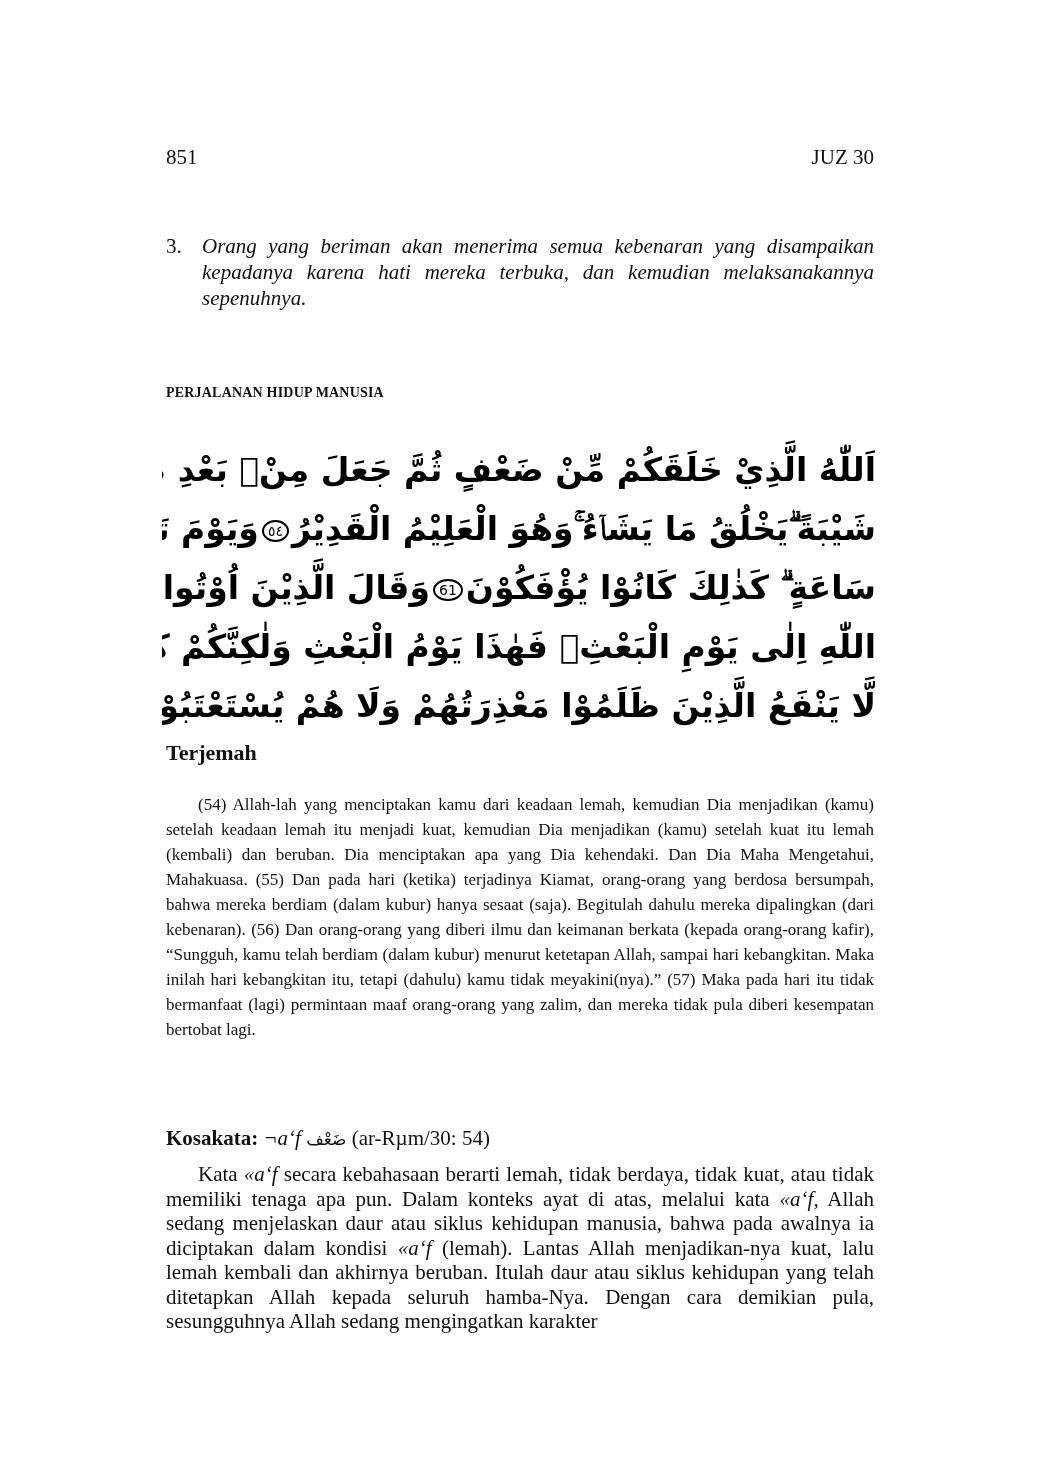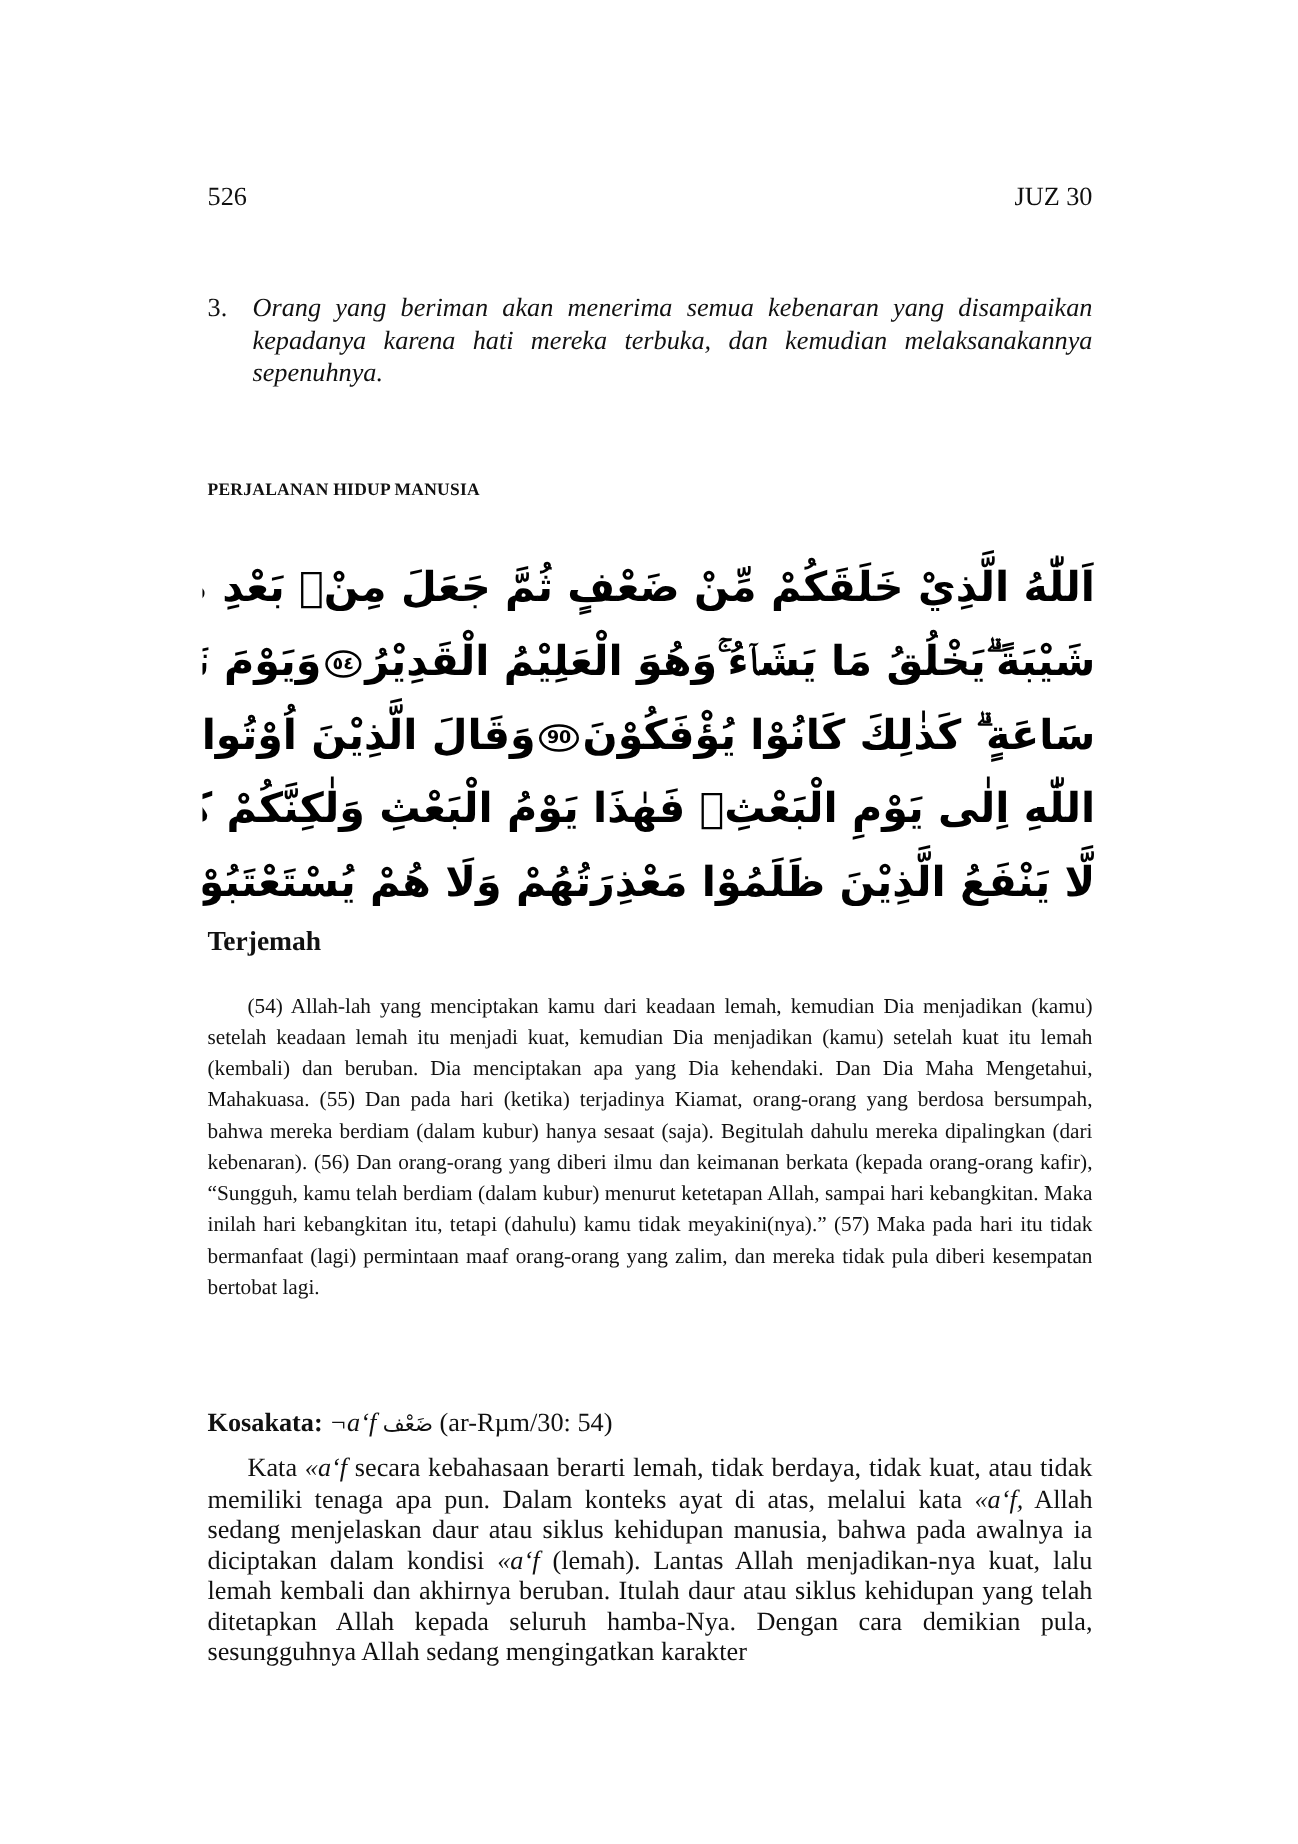--- a/index.html
+++ b/index.html
@@ -30,21 +30,21 @@
     .arabic {
       position: absolute; top: 440px; left: 162px; width: 714px; height: 295px;
       direction: rtl; text-align: justify; text-align-last: justify;
       font-family: "DejaVu Sans", sans-serif; font-weight: bold;
       font-size: 33px; line-height: 59px; color: #000;
     }
     .arabic .line { display: block; white-space: nowrap; overflow: hidden; text-align: justify; text-align-last: justify; }
     .ayah-mark {
       display: inline-block; border: 2px solid #000; border-radius: 50%;
       font-size: 14px; line-height: 18px; padding: 0 4px; vertical-align: middle;
-      font-weight: bold; margin: 0 3px;
+      font-weight: normal; margin: 0 3px;
     }
 
     .terjemah-title {
       position: absolute; top: 740px; left: 166px; font-weight: bold; font-size: 22px;
     }
     .terjemah {
       position: absolute; top: 792px; left: 166px; width: 708px;
       font-size: 17px; line-height: 25px;
       text-align: justify; text-indent: 32px;
     }
@@ -59,35 +59,35 @@
     .body-text {
       position: absolute; top: 1162px; left: 166px; width: 708px;
       font-size: 21px; line-height: 24.5px; text-align: justify; text-indent: 32px;
     }
     .body-text i { font-style: italic; }
   </style>
 </head>
 <body>
 
 <div class="header">
-  <span class="pn">526</span>
+  <span class="pn">851</span>
   <span class="juz">JUZ 30</span>
 </div>
 
 <div class="point">
   <span class="num">3.</span>
   <span class="txt">Orang yang beriman akan menerima semua kebenaran yang disampaikan kepadanya karena hati mereka terbuka, dan kemudian melaksanakannya sepenuhnya.</span>
 </div>
 
 <div class="section-title">PERJALANAN HIDUP MANUSIA</div>
 
 <div class="arabic">
   <span class="line">اَللّٰهُ الَّذِيْ خَلَقَكُمْ مِّنْ ضَعْفٍ ثُمَّ جَعَلَ مِنْۢ بَعْدِ ضَعْفٍ قُوَّةً ثُمَّ جَعَلَ مِنْۢ بَعْدِ قُوَّةٍ ضَعْفًا وَّ</span>
   <span class="line"><span>شَيْبَةً ۗيَخْلُقُ مَا يَشَاۤءُ ۚوَهُوَ الْعَلِيْمُ الْقَدِيْرُ</span><span class="ayah-mark">٥٤</span><span>وَيَوْمَ تَقُوْمُ السَّاعَةُ يُقْسِمُ الْمُجْرِمُوْنَ ەۙ مَا لَبِثُوْا غَيْرَ</span></span>
-  <span class="line"><span>سَاعَةٍ ۗ كَذٰلِكَ كَانُوْا يُؤْفَكُوْنَ</span><span class="ayah-mark">90</span><span>وَقَالَ الَّذِيْنَ اُوْتُوا الْعِلْمَ وَالْاِيْمَانَ لَقَدْ لَبِثْتُمْ فِيْ كِتٰبِ</span></span>
+  <span class="line"><span>سَاعَةٍ ۗ كَذٰلِكَ كَانُوْا يُؤْفَكُوْنَ</span><span class="ayah-mark">61</span><span>وَقَالَ الَّذِيْنَ اُوْتُوا الْعِلْمَ وَالْاِيْمَانَ لَقَدْ لَبِثْتُمْ فِيْ كِتٰبِ</span></span>
   <span class="line"><span>اللّٰهِ اِلٰى يَوْمِ الْبَعْثِۖ فَهٰذَا يَوْمُ الْبَعْثِ وَلٰكِنَّكُمْ كُنْتُمْ لَا تَعْلَمُوْنَ</span></span>
   <span class="line" style="text-align-last:right;"><span>لَّا يَنْفَعُ الَّذِيْنَ ظَلَمُوْا مَعْذِرَتُهُمْ وَلَا هُمْ يُسْتَعْتَبُوْنَ</span></span>
 </div>
 
 <div class="terjemah-title">Terjemah</div>
 <div class="terjemah">(54) Allah-lah yang menciptakan kamu dari keadaan lemah, kemudian Dia menjadikan (kamu) setelah keadaan lemah itu menjadi kuat, kemudian Dia menjadikan (kamu) setelah kuat itu lemah (kembali) dan beruban. Dia menciptakan apa yang Dia kehendaki. Dan Dia Maha Mengetahui, Mahakuasa. (55) Dan pada hari (ketika) terjadinya Kiamat, orang-orang yang berdosa bersumpah, bahwa mereka berdiam (dalam kubur) hanya sesaat (saja). Begitulah dahulu mereka dipalingkan (dari kebenaran). (56) Dan orang-orang yang diberi ilmu dan keimanan berkata (kepada orang-orang kafir), “Sungguh, kamu telah berdiam (dalam kubur) menurut ketetapan Allah, sampai hari kebangkitan. Maka inilah hari kebangkitan itu, tetapi (dahulu) kamu tidak meyakini(nya).”  (57) Maka pada hari itu tidak bermanfaat (lagi) permintaan maaf orang-orang yang zalim, dan mereka tidak pula diberi kesempatan bertobat lagi.</div>
 
 <div class="kosakata">
   <span class="lbl">Kosakata:</span>
   <span class="tr">¬a‘f</span>

